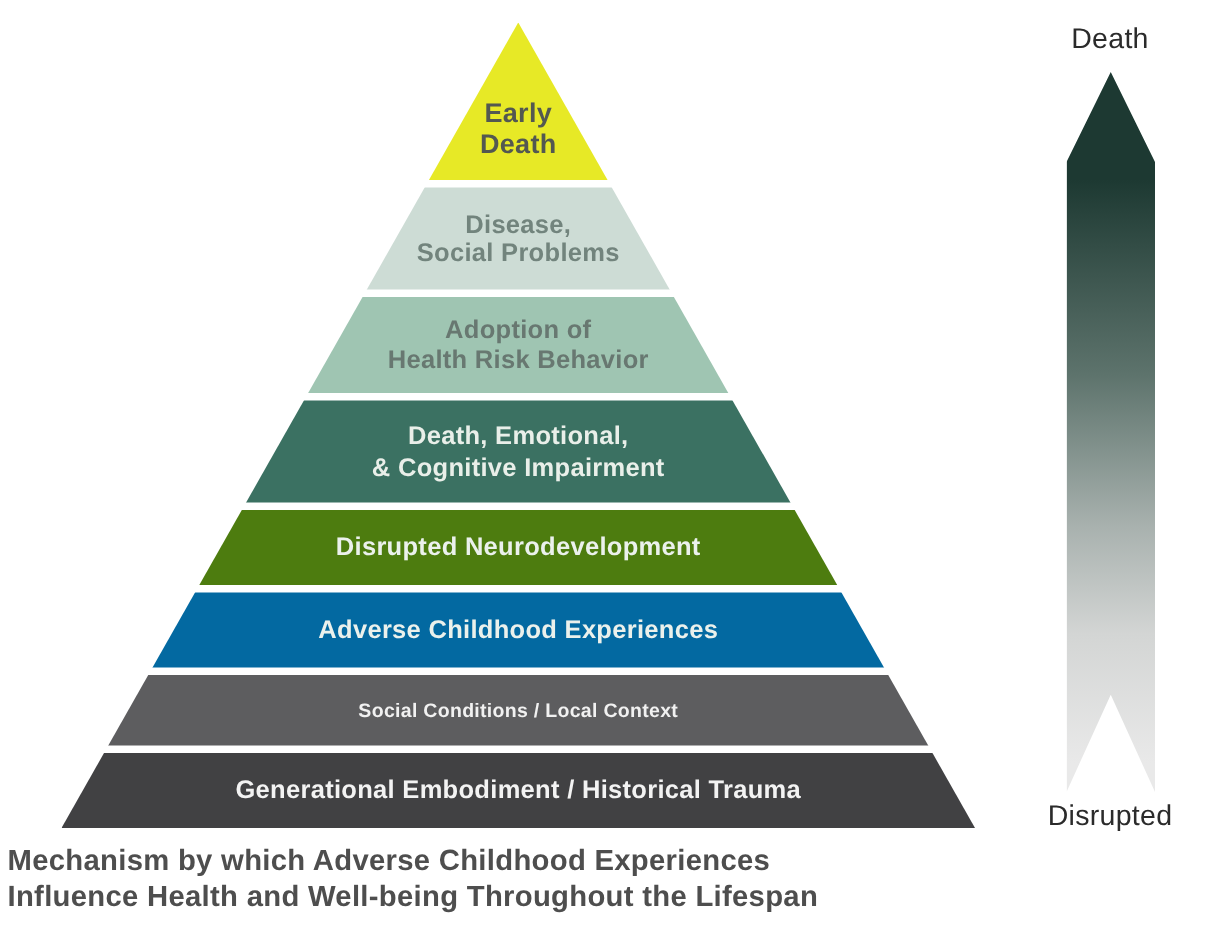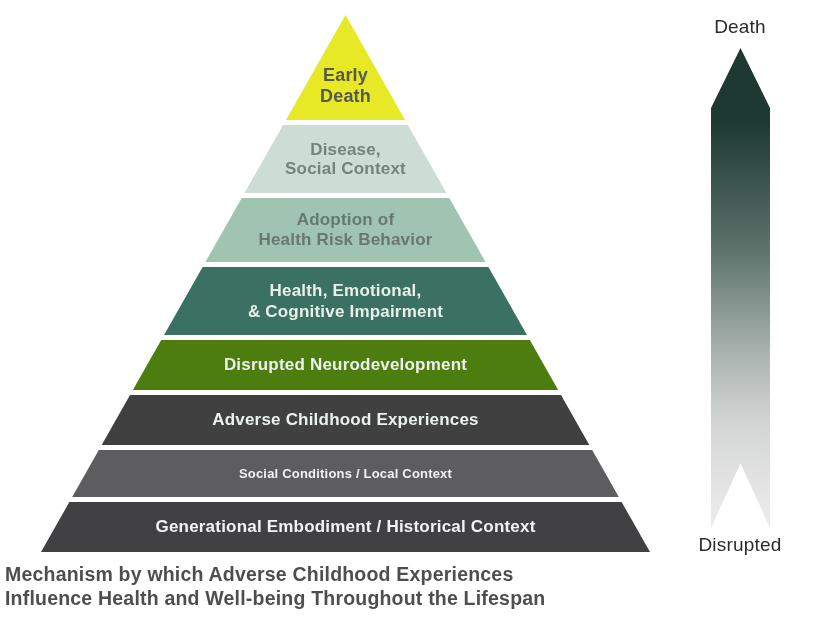--- a/index.html
+++ b/index.html
@@ -52,53 +52,53 @@
   <div id="pyramid">
     <div class="tier t1" style="background: rgb(231, 233, 38); color: rgb(83, 88, 81);">
       <div class="tier-label">
         <span>Early</span>
         <span>Death</span>
       </div>
     </div>
     <div class="tier t2" style="background: rgb(205, 220, 213); color: rgb(114, 132, 125);">
       <div class="tier-label">
         <span>Disease,</span>
-        <span>Social Context</span>
+        <span>Social Problems</span>
       </div>
     </div>
     <div class="tier t3" style="background: rgb(159, 197, 178); color: rgb(104, 120, 113);">
       <div class="tier-label">
         <span>Adoption of</span>
         <span>Health Risk Behavior</span>
       </div>
     </div>
     <div class="tier t4" style="background: rgb(59, 113, 98); color: rgb(233, 239, 233);">
       <div class="tier-label">
-        <span>Health, Emotional,</span>
+        <span>Death, Emotional,</span>
         <span>&amp; Cognitive Impairment</span>
       </div>
     </div>
     <div class="tier t5" style="background: #4d7c0f; color: rgb(235, 241, 236);">
       <div class="tier-label">
         <span>Disrupted Neurodevelopment</span>
       </div>
     </div>
-    <div class="tier t6" style="background: #404040; color: rgb(235, 241, 236); align-items: center;">
+    <div class="tier t6" style="background: #0369a1; color: rgb(235, 241, 236); align-items: center;">
       <div class="tier-label">
         <span>Adverse Childhood Experiences</span>
       </div>
     </div>
     <div class="tier t7" style="background: rgb(93, 93, 95); color: rgb(241, 241, 241);">
       <div class="tier-label">
         <span>Social Conditions / Local Context</span>
       </div>
     </div>
     <div class="tier t8" style="background: rgb(65, 65, 67); color: rgb(243, 243, 243);">
       <div class="tier-label">
-        <span>Generational Embodiment / Historical Context</span>
+        <span>Generational Embodiment / Historical Trauma</span>
       </div>
     </div>
   </div>
 
   <div class="axis-label" id="death-label">Death</div>
   <div id="ribbon" style="background: linear-gradient(rgb(29, 57, 50) 0%, rgb(29, 57, 50) 15%, rgb(93, 115, 108) 42%, rgb(168, 177, 174) 63%, rgb(211, 213, 212) 78%, rgb(233, 233, 233) 96%);"></div>
   <div class="axis-label" id="conception-label">Disrupted</div>
 
   <div id="caption">
     <div>Mechanism by which Adverse Childhood Experiences</div>

